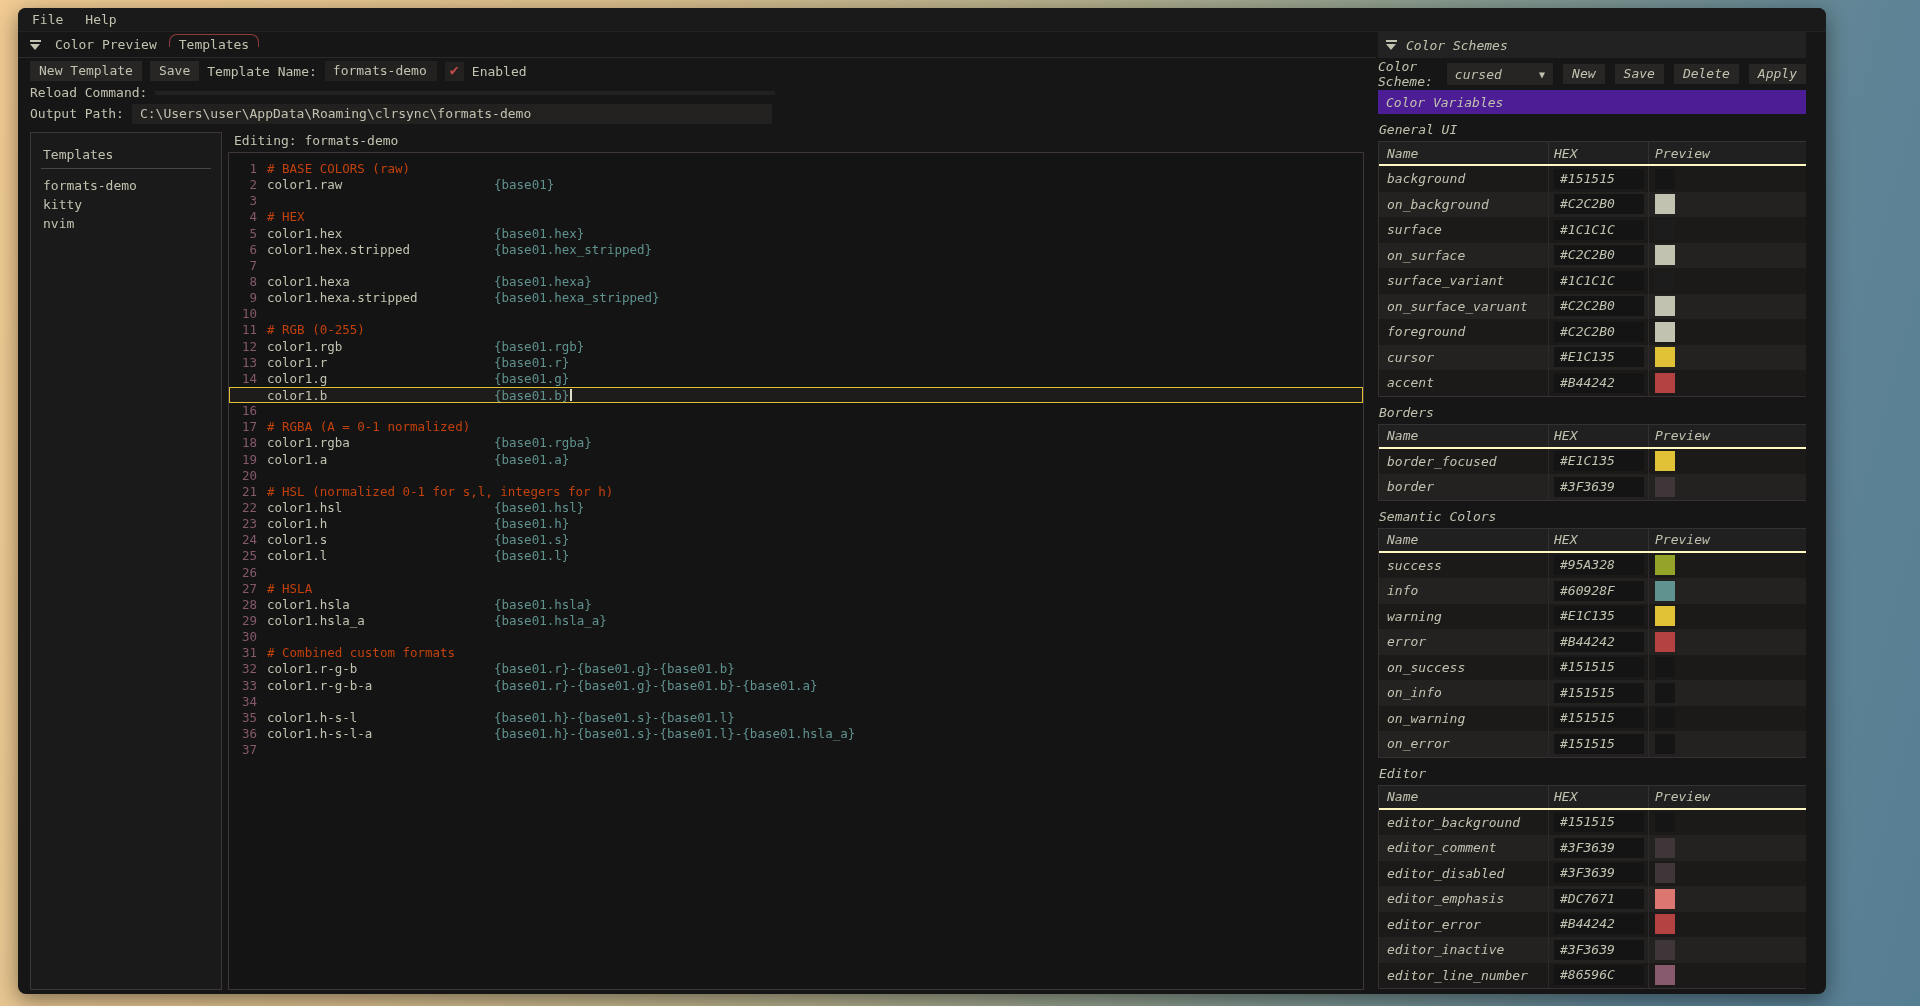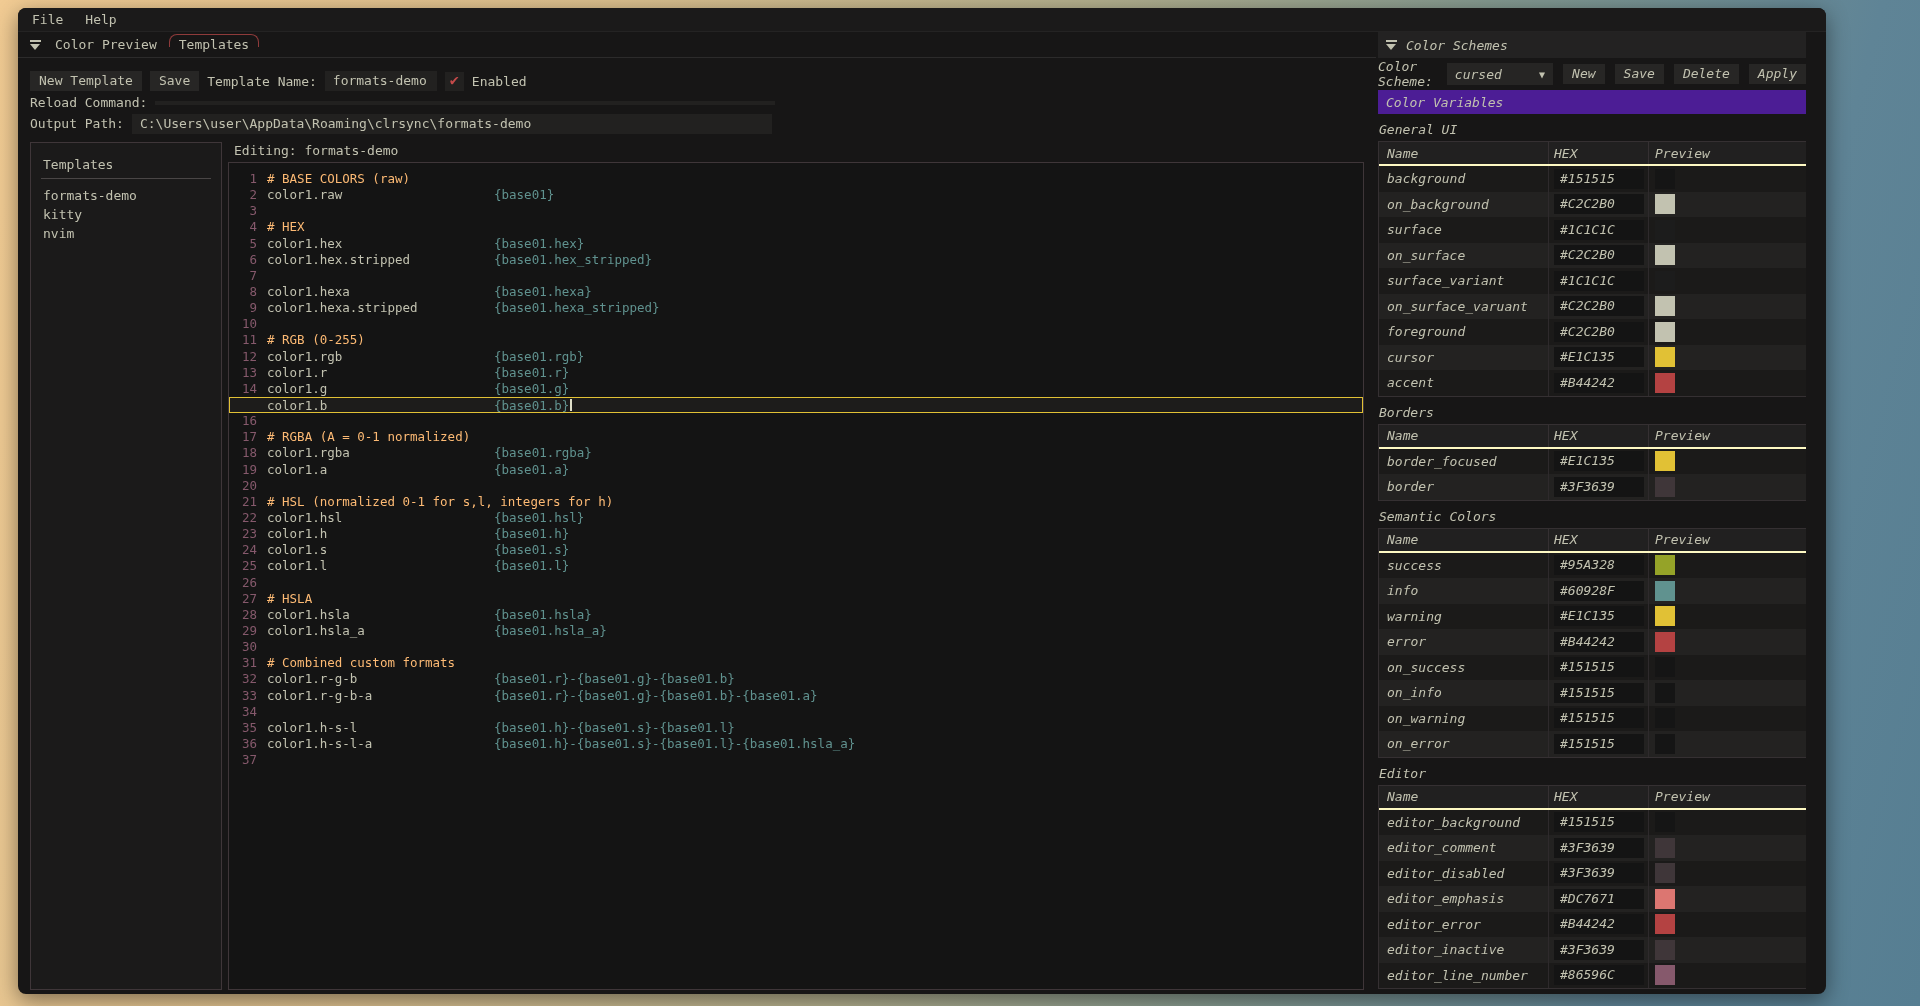--- a/index.html
+++ b/index.html
@@ -23,21 +23,21 @@
   .left-region { width:1358px; display:flex; flex-direction:column; }
   
   .tabbar { height:26px; display:flex; align-items:center; gap:6px; padding:0 12px; border-bottom:1px solid #2c2b2b; }
   .tab { padding:3px 8px 4px; position:relative; }
   .tab.active::before { content:""; position:absolute; left:-2px; right:-2px; top:0; height:12px;
     border:1.5px solid #8f3b3b; border-bottom:none; border-radius:8px 8px 0 0; }
   .collapse-icon { width:11px; height:12px; position:relative; display:inline-block; flex:none; }
   .collapse-icon::before { content:""; position:absolute; left:0; right:0; top:1px; height:2px; background:#C2C2B0; }
   .collapse-icon::after { content:""; position:absolute; left:0; top:5px; border-left:5.5px solid transparent; border-right:5.5px solid transparent; border-top:6px solid #C2C2B0; }
   
-  .trow { display:flex; align-items:center; gap:8px; padding:0 12px; height:22px; margin-top:12px; }
+  .trow { display:flex; align-items:center; gap:8px; padding:0 12px; height:22px; margin-top:2px; }
   .trow2 { height:21px; margin-top:0; }
   .btn { background:#272625; padding:2px 9px; line-height:16px; cursor:default; }
   .input { background:#222120; padding:2px 8px; line-height:16px; color:#C2C2B0; white-space:nowrap; overflow:hidden; }
   .name-input { width:112px; }
   .path-input { width:640px; }
   .reload-input { width:620px; }
   .checkbox { width:19px; height:19px; background:#222120; display:flex; align-items:center; justify-content:center; }
   .checkmark { color:#c44a4a; font-size:15px; font-weight:bold; line-height:1; transform:translateY(-1px); }
   
   .content { flex:1; display:flex; padding:8px 0 4px 12px; gap:6px; min-height:0; }
@@ -45,21 +45,21 @@
   .sidebar-title { margin:6px 0 6px 2px; }
   .sidebar-sep { height:1px; background:#4a4646; margin:0 0 7px; }
   .tpl-item { height:19px; line-height:19px; padding-left:2px; }
   
   .editor-panel { width:1136px; display:flex; flex-direction:column; min-height:0; }
   .editor-title { height:20px; line-height:18px; padding-left:6px; }
   .code-frame { flex:1; border:1px solid #3F3639; background:#141414; overflow:hidden; padding-top:8px; position:relative; }
   .line { display:flex; height:16.15px; line-height:16.15px; font-size:12.5px; position:relative; padding-left:4px; }
   .ln { width:24px; text-align:right; margin-right:10px; color:#86596C; flex:none; }
   .code { position:relative; flex:1; white-space:pre; }
-  .cmt { color:#fdba74; }
+  .cmt { color:#c2410c; }
   .lbl { color:#C2C2B0; }
   .val { position:absolute; left:227px; top:0; color:#60928F; }
   .line.active { background:#1d1c1b; border-top:1px solid #E1C135; border-bottom:1px solid #E1C135;
     box-shadow: inset 1px 0 0 #E1C135, inset -1px 0 0 #E1C135; }
   .line.active .ln { visibility:hidden; }
   .caret { display:inline-block; width:2px; height:12px; background:#dfdfc9; margin-left:1px; vertical-align:-1px; }
   
   .rp { flex:1; margin:0 20px 0 2px; padding-top:0; overflow:hidden; display:flex; flex-direction:column; height:960px;font-style:italic; }
   .rp-header { height:26px; background:#232222; display:flex; align-items:center; gap:9px; padding:0 8px; flex:none; }
   .rp-controls { height:24px; margin:4px 0 2px; display:flex; align-items:center; gap:10px; flex:none; }

